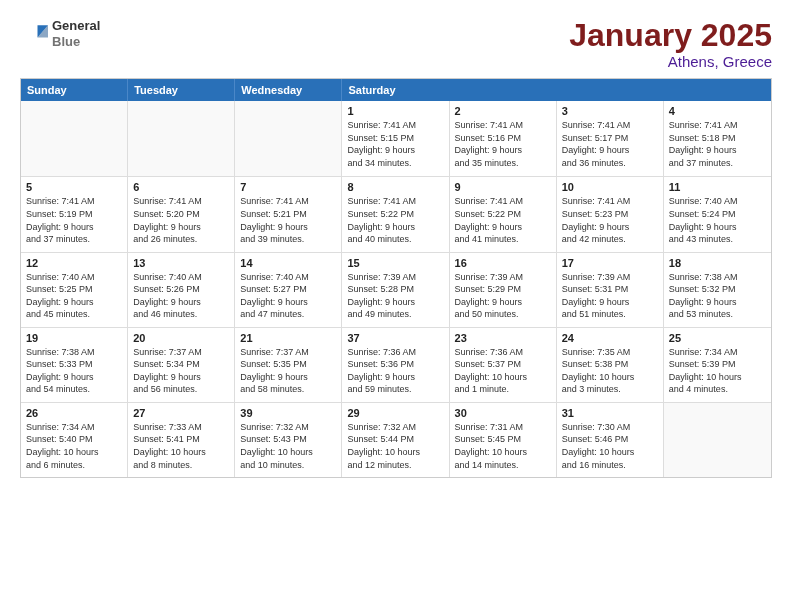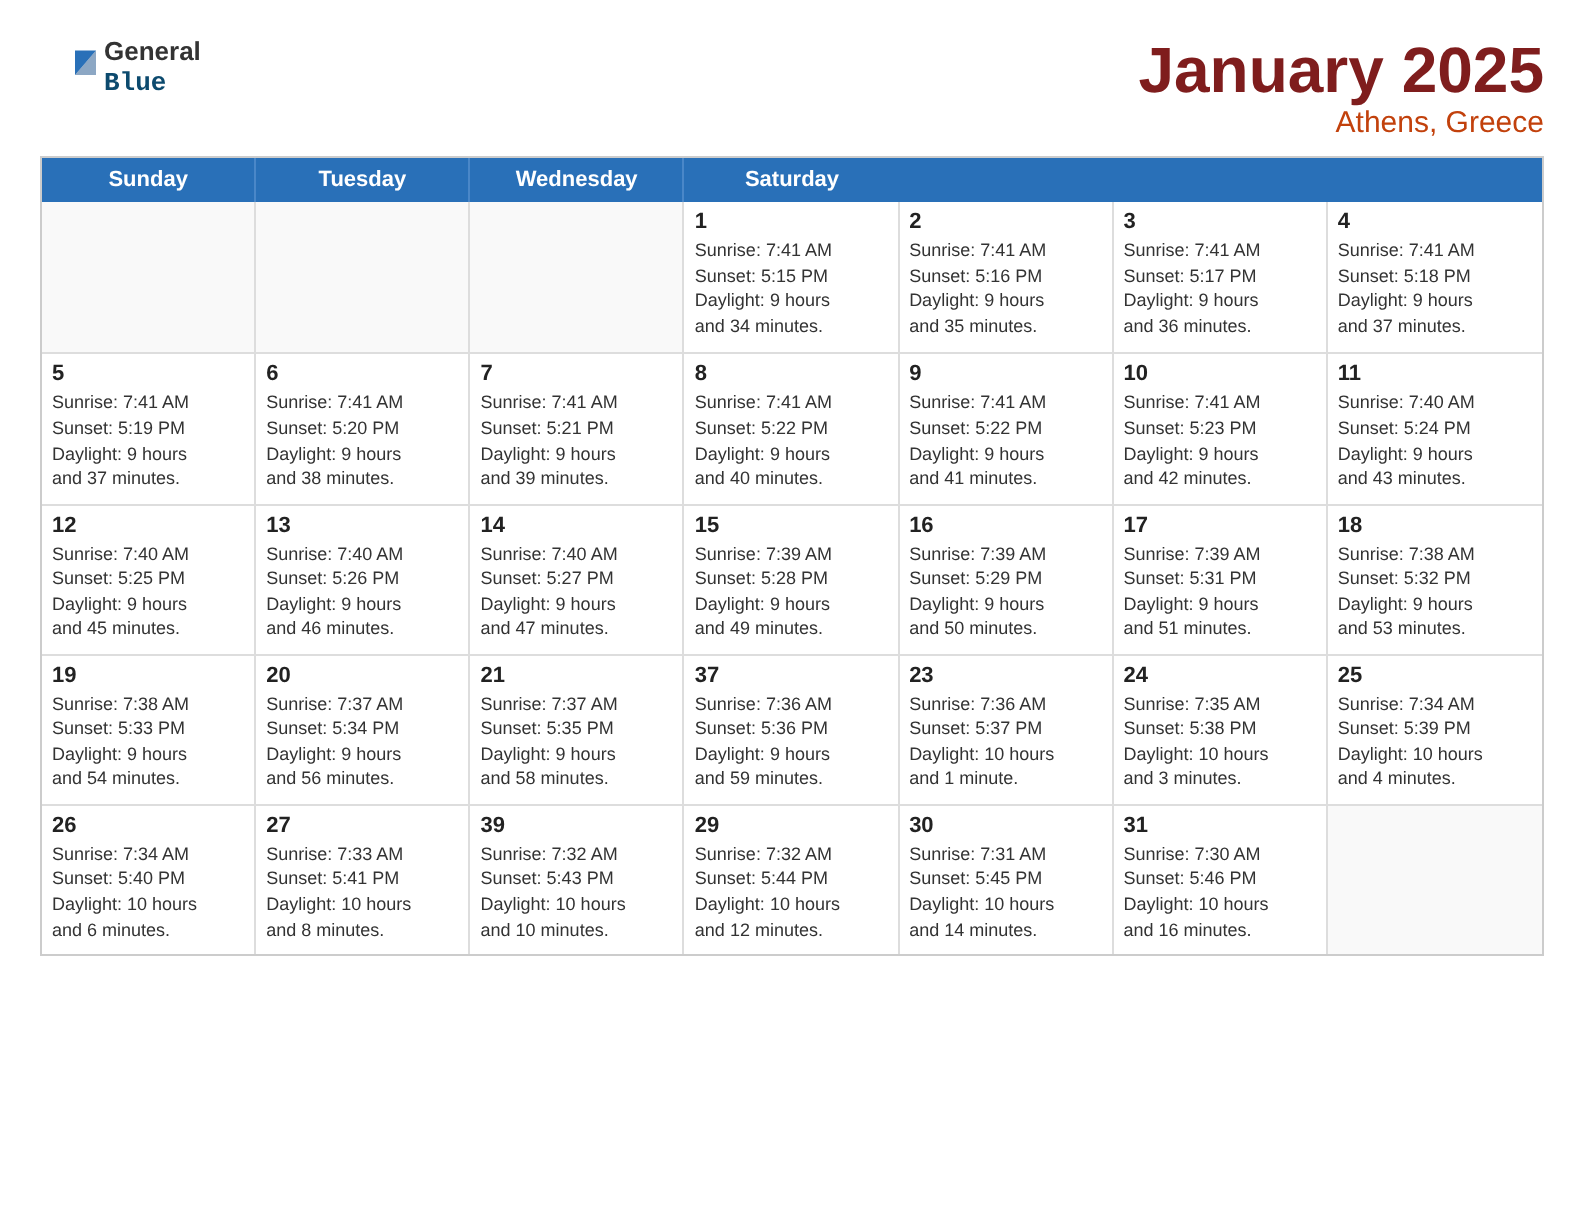--- a/index.html
+++ b/index.html
@@ -29,56 +29,56 @@
       gap: 4px;
     }
     .logo-text {
       display: flex;
       flex-direction: column;
       font-size: 13px;
       font-weight: bold;
       line-height: 1.2;
     }
     .logo-general { color: #333; }
-    .logo-blue { color: #0c4a6e; font-family: Liberation Mono, monospace; }
+    .logo-blue { color: #737373; }
     .logo-icon {
       width: 28px;
       height: 28px;
     }
     .title-block {
       text-align: right;
     }
     .title-block h1 {
       font-size: 32px;
       font-weight: bold;
       color: #7f1d1d;
       line-height: 1.1;
     }
     .title-block h2 {
       font-size: 15px;
-      color: #c2410c;
+      color: #4c1d95;
       font-weight: normal;
     }
     .calendar {
       flex: 1;
       display: flex;
       flex-direction: column;
       border: 1px solid #ccc;
     }
     .cal-header {
       display: grid;
       grid-template-columns: repeat(7, 1fr);
       background: #2970b8;
     }
     .cal-header-cell {
       color: #fff;
       font-size: 11px;
       font-weight: bold;
       padding: 5px 6px;
-      text-align: center;
+      text-align: left;
       border-right: 1px solid #4a87c8;
     }
     .cal-header-cell:last-child { border-right: none; }
     .cal-body {
       flex: 1;
       display: grid;
       grid-template-rows: repeat(5, 1fr);
     }
     .cal-week {
       display: grid;
@@ -176,21 +176,21 @@
             <div class="cell-line">Sunrise: 7:41 AM</div>
             <div class="cell-line">Sunset: 5:19 PM</div>
             <div class="cell-line">Daylight: 9 hours</div>
             <div class="cell-line">and 37 minutes.</div>
           </div>
           <div class="cal-cell">
             <div class="day-num">6</div>
             <div class="cell-line">Sunrise: 7:41 AM</div>
             <div class="cell-line">Sunset: 5:20 PM</div>
             <div class="cell-line">Daylight: 9 hours</div>
-            <div class="cell-line">and 38 minutes.</div>
+            <div class="cell-line">and 26 minutes.</div>
           </div>
           <div class="cal-cell">
             <div class="day-num">7</div>
             <div class="cell-line">Sunrise: 7:41 AM</div>
             <div class="cell-line">Sunset: 5:21 PM</div>
             <div class="cell-line">Daylight: 9 hours</div>
             <div class="cell-line">and 39 minutes.</div>
           </div>
           <div class="cal-cell">
             <div class="day-num">8</div>

